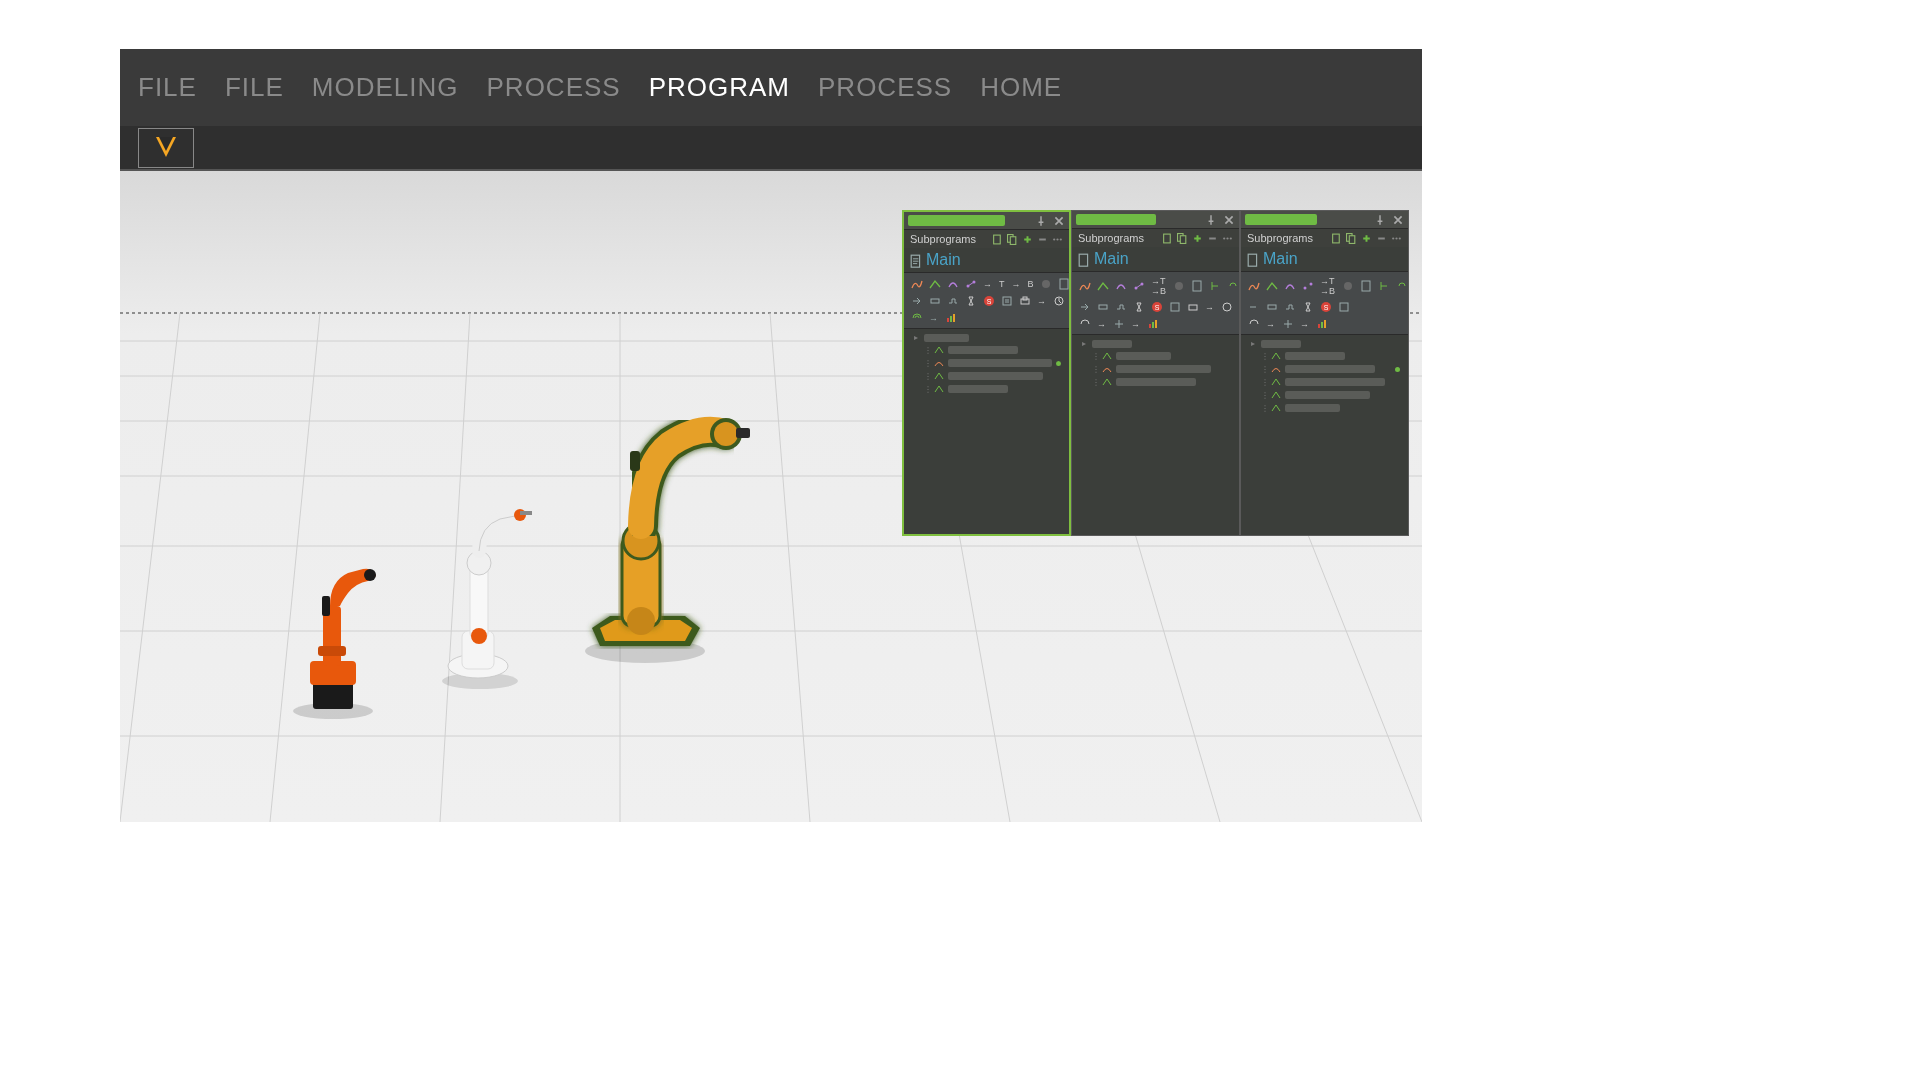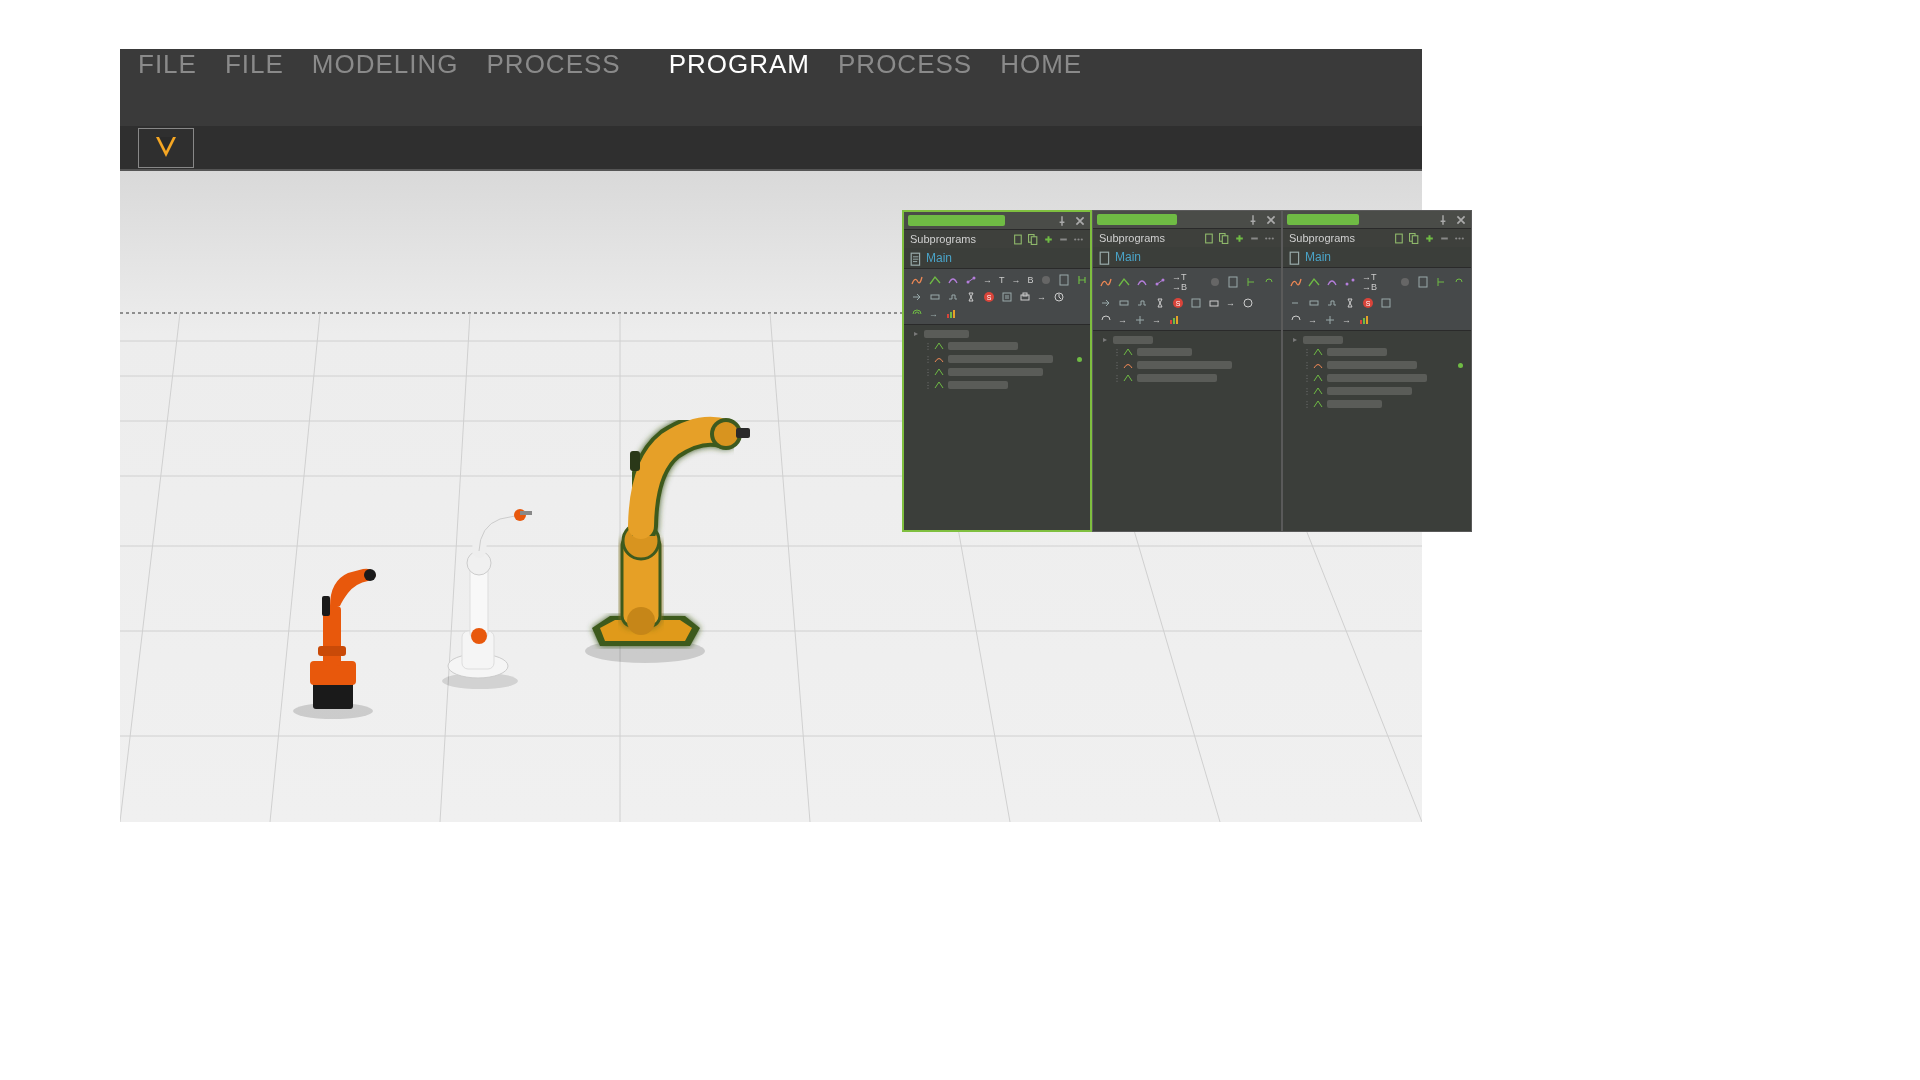--- a/index.html
+++ b/index.html
@@ -1,46 +1,46 @@
 <!DOCTYPE html>
 <html><head>
 <meta charset="utf-8">
 <style>
   * { box-sizing: border-box; margin: 0; padding: 0; }
   body { font-family: Arial, sans-serif; background: #fff; width: 1920px; height: 1080px; overflow: hidden; }
   .frame { position: absolute; left: 120px; top: 49px; width: 1302px; height: 773px; background: #e8e8e8; }
-  .menubar { height: 77px; background: #3a3a3a; display: flex; align-items: flex-start; padding: 0 18px; gap: 28px; }
+  .menubar { height: 77px; background: #3a3a3a; display: flex; align-items: center; padding: 0 18px; gap: 28px; }
   .menubar .item { color: #8a8a8a; font-size: 26px; letter-spacing: 1px; font-weight: 400; cursor: pointer; }
-  .menubar .item.active { color: #ffffff; font-weight: 500; margin-left: 20px; }
+  .menubar .item.active { color: #ffffff; font-weight: 500; }
   .ribbonbar { height: 45px; background: #2f2f2f; border-bottom: 2px solid #555; display: flex; align-items: center; padding: 0 18px; }
   .logo { width: 56px; height: 40px; border: 1px solid #888; display: flex; align-items: center; justify-content: center; }
   .logo svg { width: 30px; height: 26px; }
   .viewport { position: relative; height: calc(100% - 122px); background: linear-gradient(#d9d9d9 0%, #ededed 25%, #f0f0f0 100%); overflow: hidden; }
   .viewport svg.floor { position: absolute; top: 0; left: 0; width: 100%; height: 100%; }
   .robots { position: absolute; top: 0; left: 0; width: 100%; height: 100%; pointer-events: none; }
   .robots svg { position: absolute; }
   .panels { position: absolute; top: 210px; left: 902px; display: flex; }
-  .panel { width: 190px; background: #3b3e3a; border: 1px solid #5a5a5a; font-size: 10px; color: #c8c8c8; }
+  .panel { width: 169px; background: #3b3e3a; border: 1px solid #5a5a5a; font-size: 10px; color: #c8c8c8; }
   .panel.first { border: 2px solid #7fbf3f; }
   .panel .titlebar { height: 17px; background: #4a4c48; display: flex; align-items: center; padding: 0 4px; gap: 6px; }
   .panel .titlebar .tab { height: 11px; width: 97px; background: #6fbb44; border-radius: 2px; }
   .panel.first .titlebar .tab { width: 97px; }
   .panel:nth-child(2) .titlebar .tab { width: 80px; }
   .panel:nth-child(3) .titlebar .tab { width: 72px; }
   .titlebar .spacer { flex: 1; }
   .titlebar .ctl { width: 12px; height: 12px; display: flex; align-items: center; justify-content: center; color: #aaa; cursor: pointer; }
   .section { padding: 3px 6px; border-top: 1px solid #2a2a2a; }
   .section.sub { display: flex; align-items: center; justify-content: space-between; background: #3e403c; }
   .section.sub .lbl { font-size: 11px; color: #d0d0d0; }
   .section.sub .icons { display: flex; gap: 3px; align-items: center; }
   .mini-icon { width: 12px; height: 12px; display: flex; align-items: center; justify-content: center; }
   .mini-icon svg { width: 11px; height: 11px; }
   .main-row { display: flex; align-items: center; gap: 4px; padding: 3px 6px; background: #3b3e3a; }
   .main-row .doc-icon { width: 12px; height: 12px; }
-  .main-row .main-label { color: #4aa3c7; font-size: 12px; }
+  .main-row .main-label { color: #4aa3c7; font-size: 16px; }
   .toolbar { padding: 4px 6px; background: #46494a; border-top: 1px solid #2a2a2a; border-bottom: 1px solid #2a2a2a; }
   .toolbar .row { display: flex; gap: 5px; align-items: center; margin-bottom: 4px; flex-wrap: nowrap; }
   .toolbar .row:last-child { margin-bottom: 0; }
   .tb-icon { width: 13px; height: 13px; display: flex; align-items: center; justify-content: center; flex-shrink: 0; }
   .tb-icon svg { width: 12px; height: 12px; }
   .tb-text { font-size: 9px; color: #ccc; margin: 0 1px; }
   .tree { padding: 4px 6px 8px 10px; min-height: 200px; }
   .tree-line { display: flex; align-items: center; gap: 4px; margin-bottom: 3px; }
   .tree-line .dash { width: 6px; color: #7a7a7a; font-size: 8px; }
   .tree-line .ic { width: 10px; height: 10px; }

